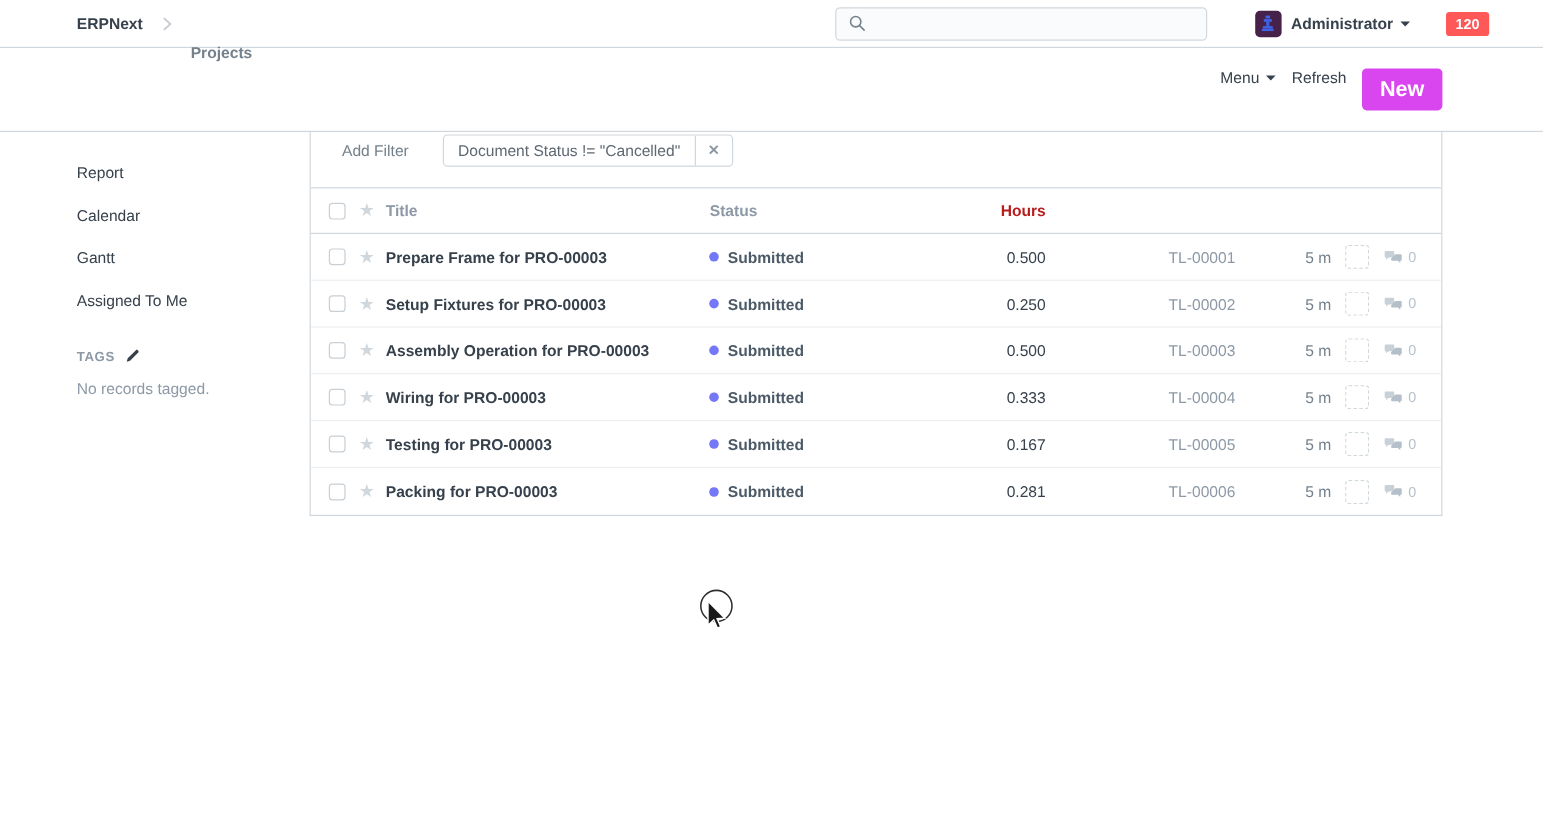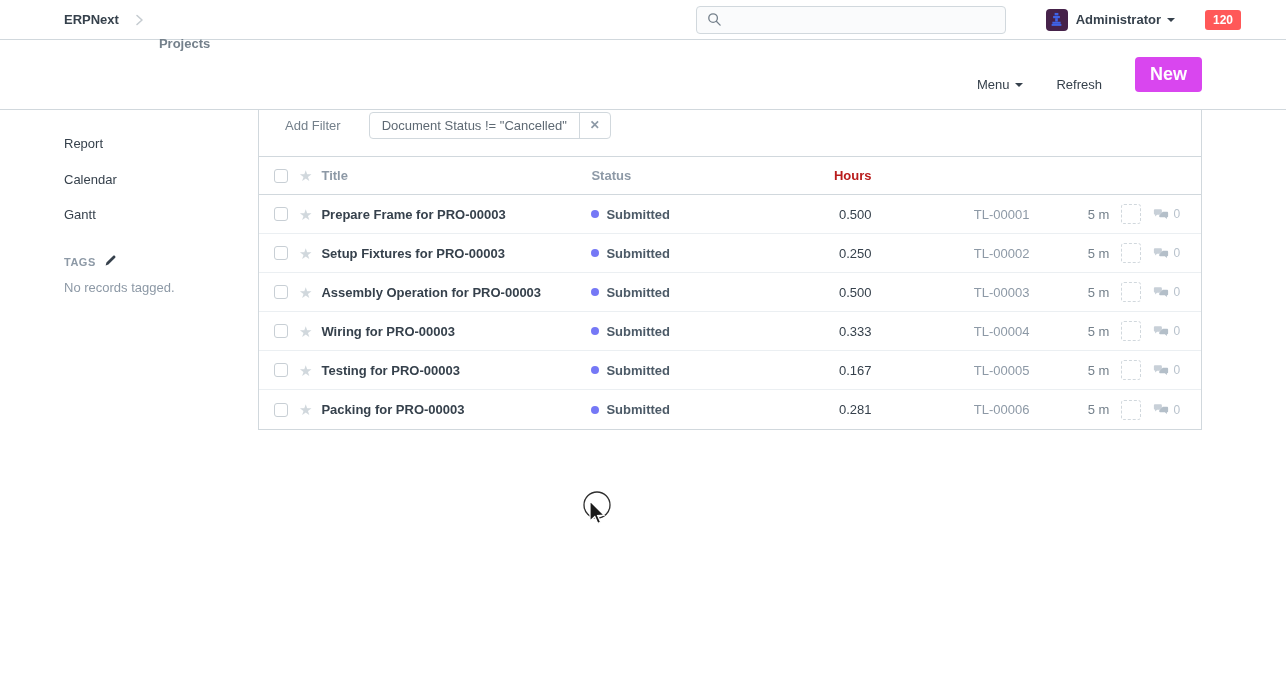--- a/index.html
+++ b/index.html
@@ -26,21 +26,21 @@
   .user-name { font-weight:bold; font-size:13px; color:#36414c; }
   .caret { display:inline-block; width:0; height:0; border-left:4px solid transparent;
     border-right:4px solid transparent; border-top:4px solid #36414c; margin-left:6px; }
   .notif-badge { margin-left:30px; background:#ff5858; color:#fff; font-weight:bold;
     font-size:12px; padding:3px 8px; border-radius:3px; cursor:pointer; }
 
   
   .page-head { height:70px; border-bottom:1px solid #d1d8dd; display:flex;
     align-items:center; padding:0 84px 0 64px; }
   .page-title { font-size:24px; font-weight:bold; color:#36414c; }
-  .head-actions { margin-left:auto; display:flex; align-items:flex-end; gap:33px; }
+  .head-actions { margin-left:auto; display:flex; align-items:flex-start; gap:13px; }
   .menu-btn { font-size:13px; color:#36414c; cursor:pointer; display:flex; align-items:center; }
   .refresh-btn { font-size:13px; color:#36414c; cursor:pointer; }
   .new-btn { background:#d946ef; color:#fff; font-size:18px; font-weight:bold;
     border:none; border-radius:4px; padding:7px 15px; cursor:pointer;
     font-family:"Liberation Sans", sans-serif; }
 
   
   .layout { display:flex; align-items:flex-start; }
   .sidebar { width:258px; padding:22px 20px 0 64px; }
   .side-item { font-size:13px; color:#36414c; margin-bottom:11px; cursor:pointer;
@@ -141,20 +141,21 @@
     <button class="new-btn">New</button>
   </div>
 </div>
 
 <div class="layout">
 
   <div class="sidebar">
     <div class="side-item">Report</div>
     <div class="side-item">Calendar</div>
     <div class="side-item">Gantt</div>
+    <div class="side-item">Assigned To Me</div>
     <div class="tags-head">
       <span class="tags-label">TAGS</span>
       <span class="pencil">
         <svg width="13" height="13" viewBox="0 0 16 16">
             <path d="M2 14 L3 10.6 L11.4 2.2 C11.9 1.7 12.8 1.7 13.3 2.2 L13.8 2.7 C14.3 3.2 14.3 4.1 13.8 4.6 L5.4 13 Z" fill="#36414c"></path>
           </svg>
       </span>
     </div>
     <div class="tags-empty">No records tagged.</div>
   </div>

